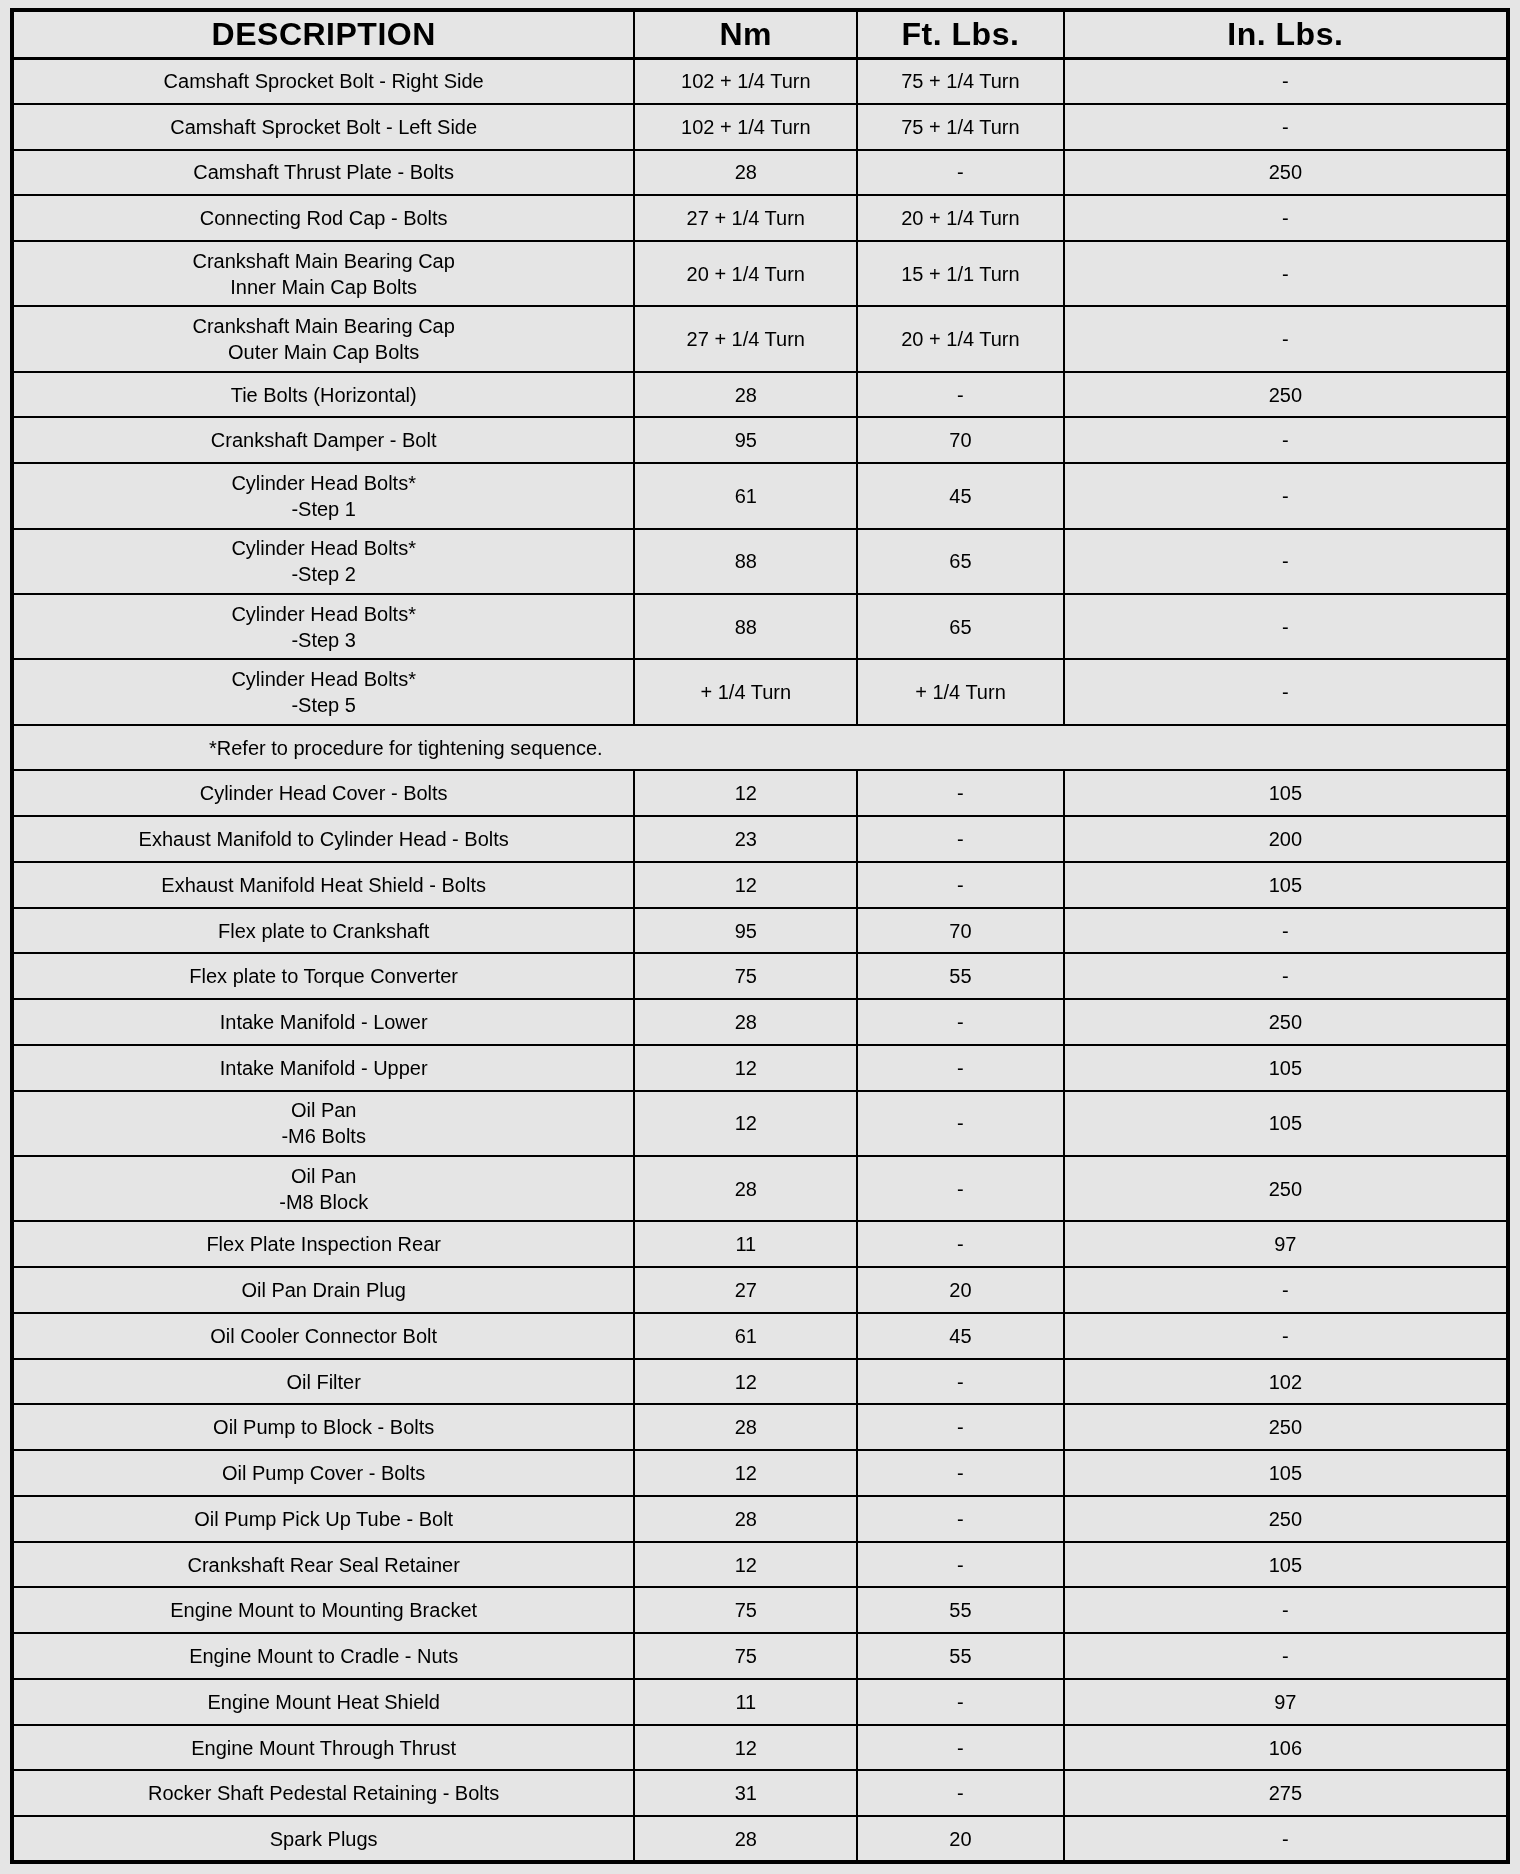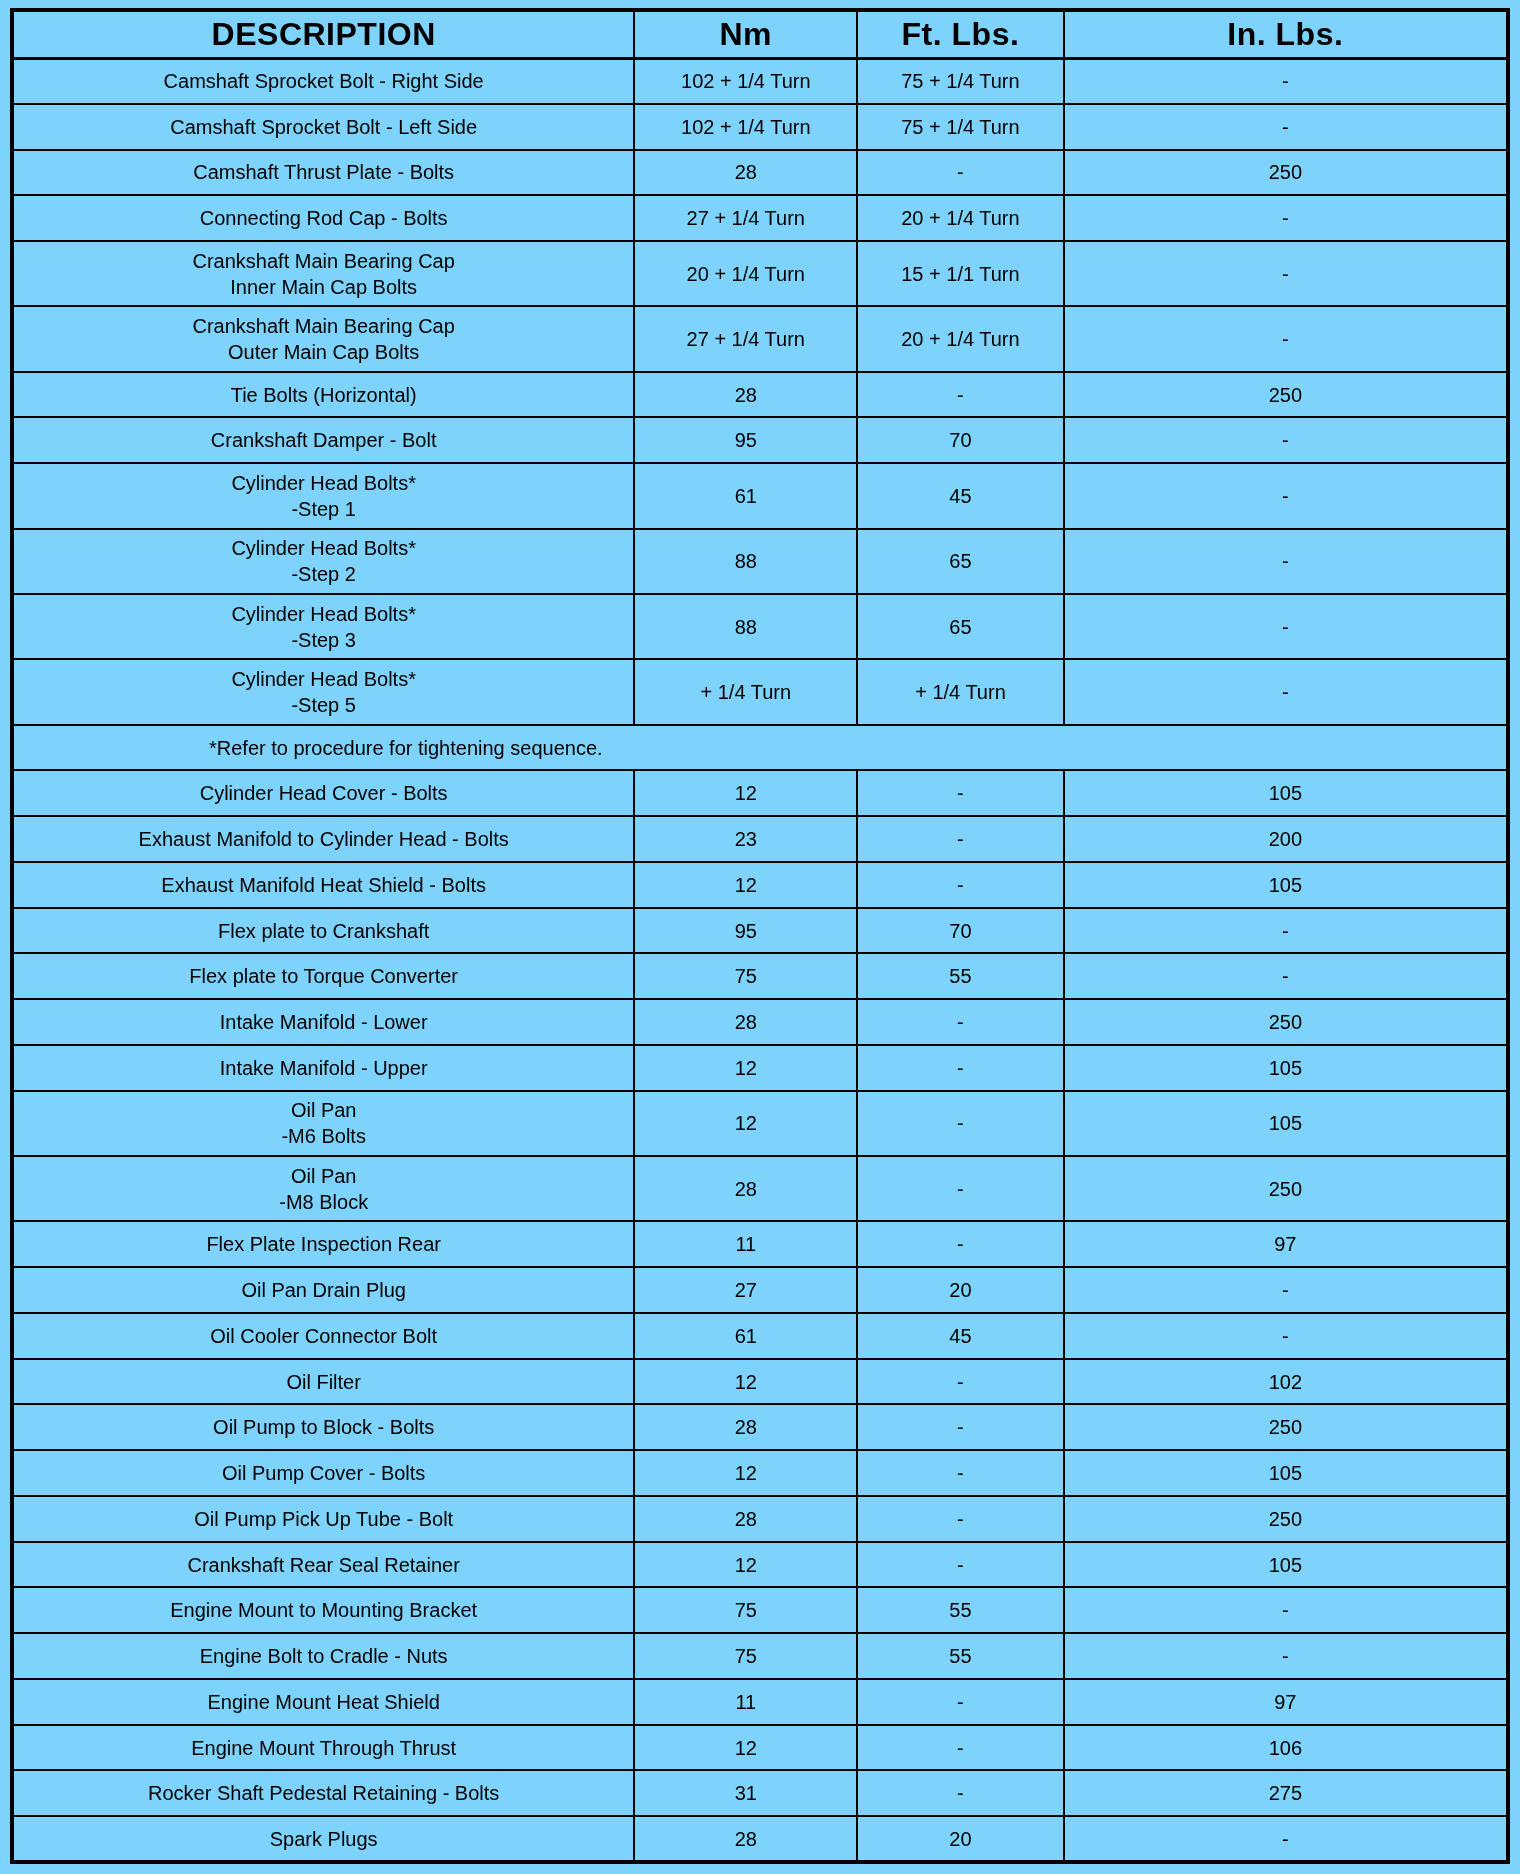--- a/index.html
+++ b/index.html
@@ -10,21 +10,21 @@
   body {
     font-family: "Liberation Sans", "DejaVu Sans", sans-serif;
     color: #000000;
     -webkit-font-smoothing: antialiased;
   }
   .page {
     width: 1520px;
     height: 1874px;
     box-sizing: border-box;
     padding: 8px 10px;
-    background: #7dd3fc;
+    background: #e5e5e5;
   }
   table.torque-table {
     width: 100%;
     height: 1856px;
     border-collapse: collapse;
     table-layout: fixed;
     border: 4px solid #000000;
   }
   col.col-desc { width: 41.6%; }
   col.col-nm   { width: 14.9%; }
@@ -331,21 +331,21 @@
         <tr>
           <td class="desc-cell">
             <div>Engine Mount to Mounting Bracket</div>
           </td>
           <td>75</td>
           <td>55</td>
           <td>-</td>
         </tr>
         <tr>
           <td class="desc-cell">
-            <div>Engine Bolt to Cradle - Nuts</div>
+            <div>Engine Mount to Cradle - Nuts</div>
           </td>
           <td>75</td>
           <td>55</td>
           <td>-</td>
         </tr>
         <tr>
           <td class="desc-cell">
             <div>Engine Mount Heat Shield</div>
           </td>
           <td>11</td>

